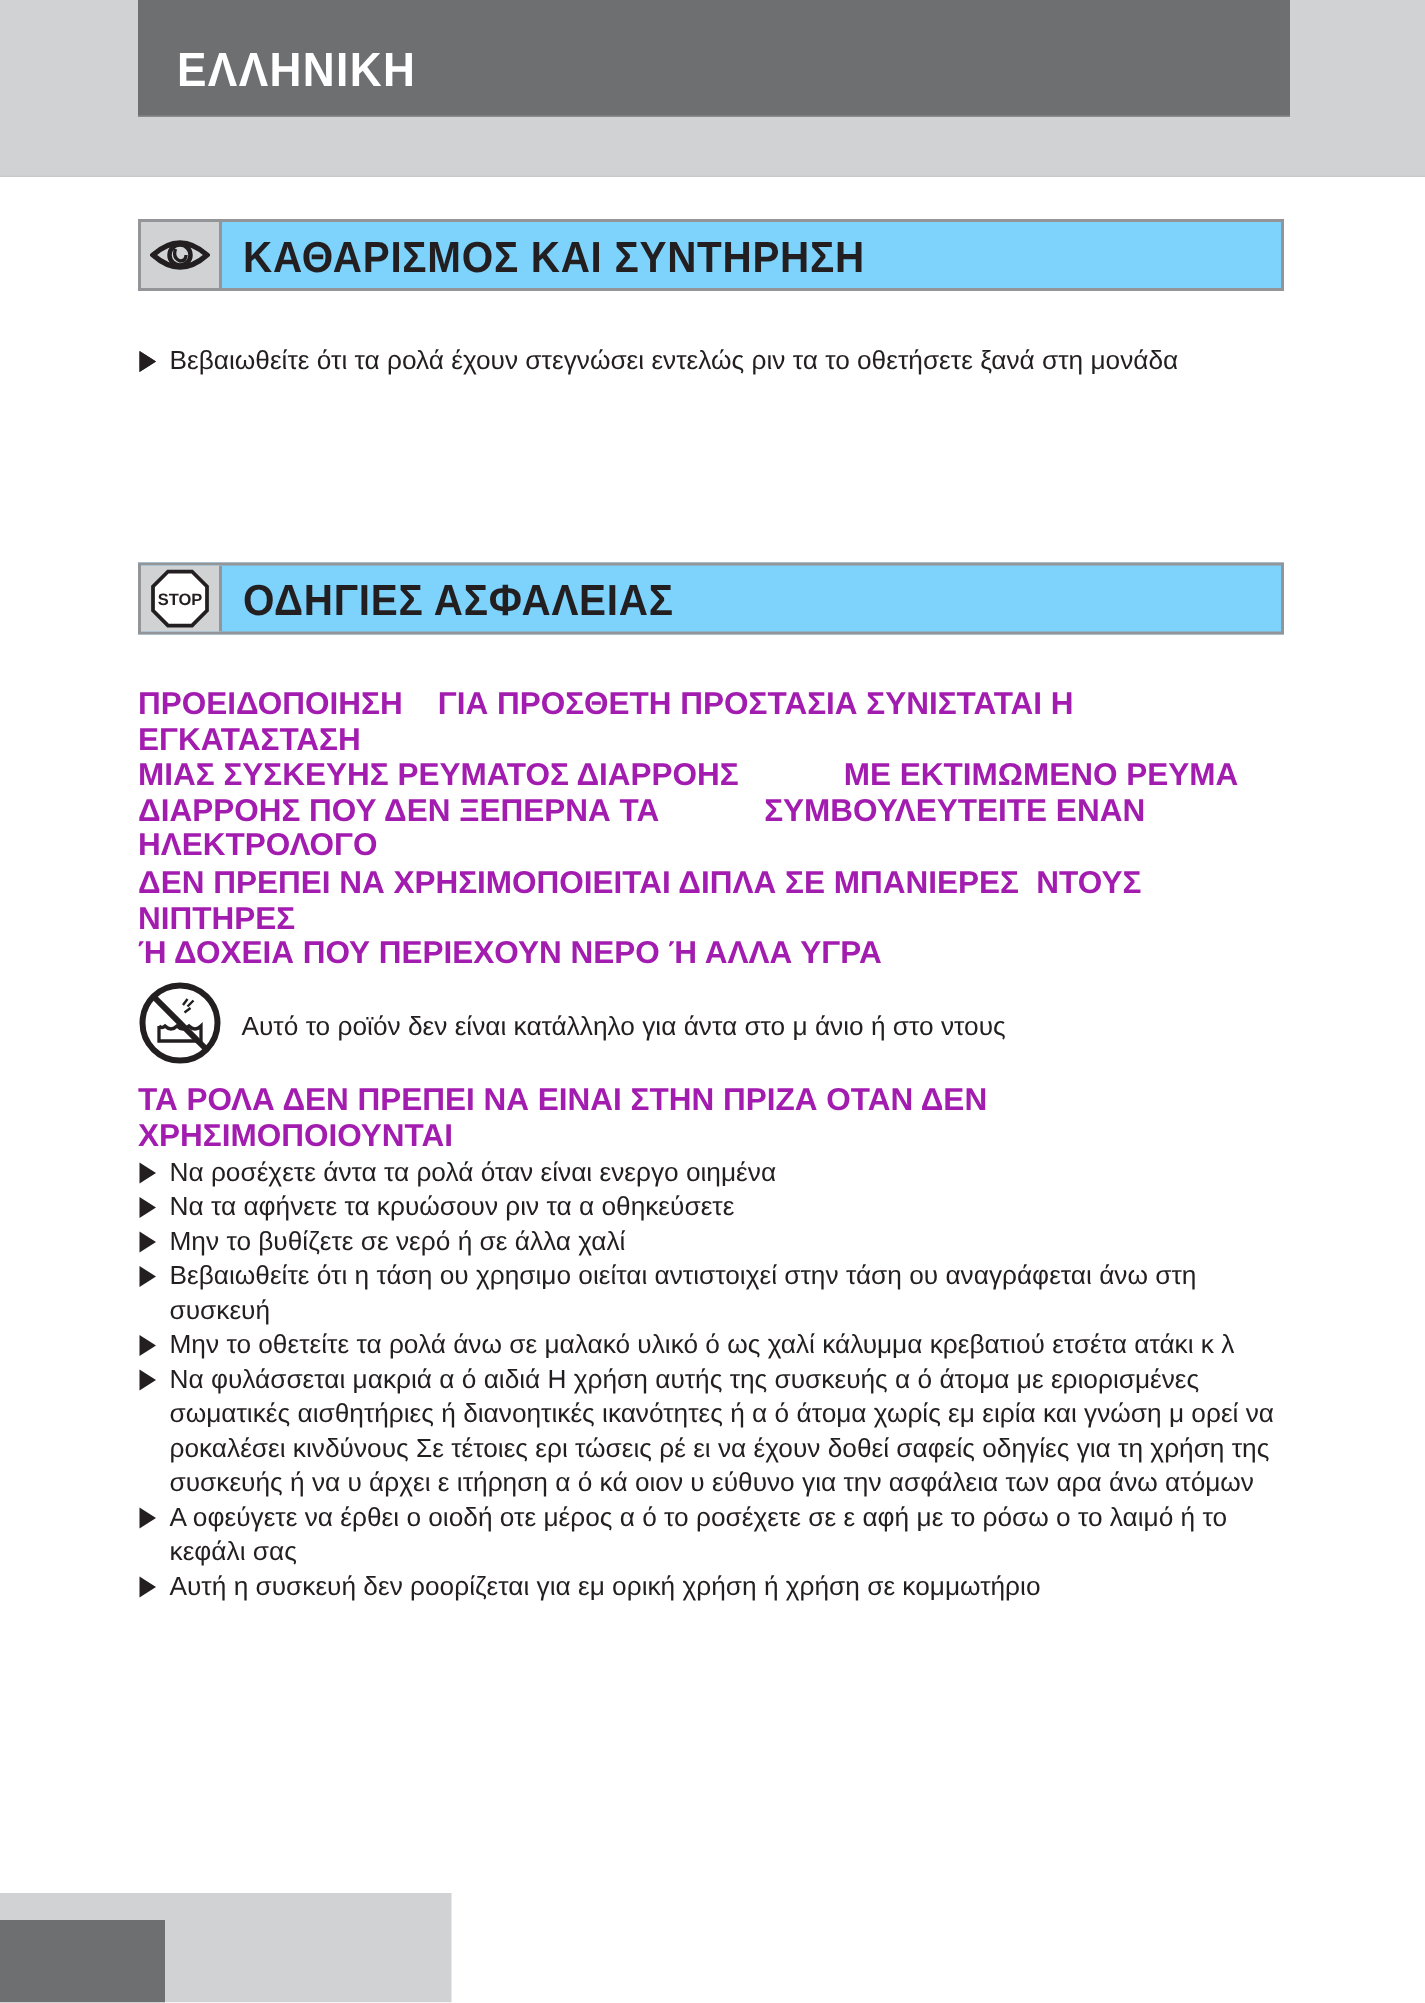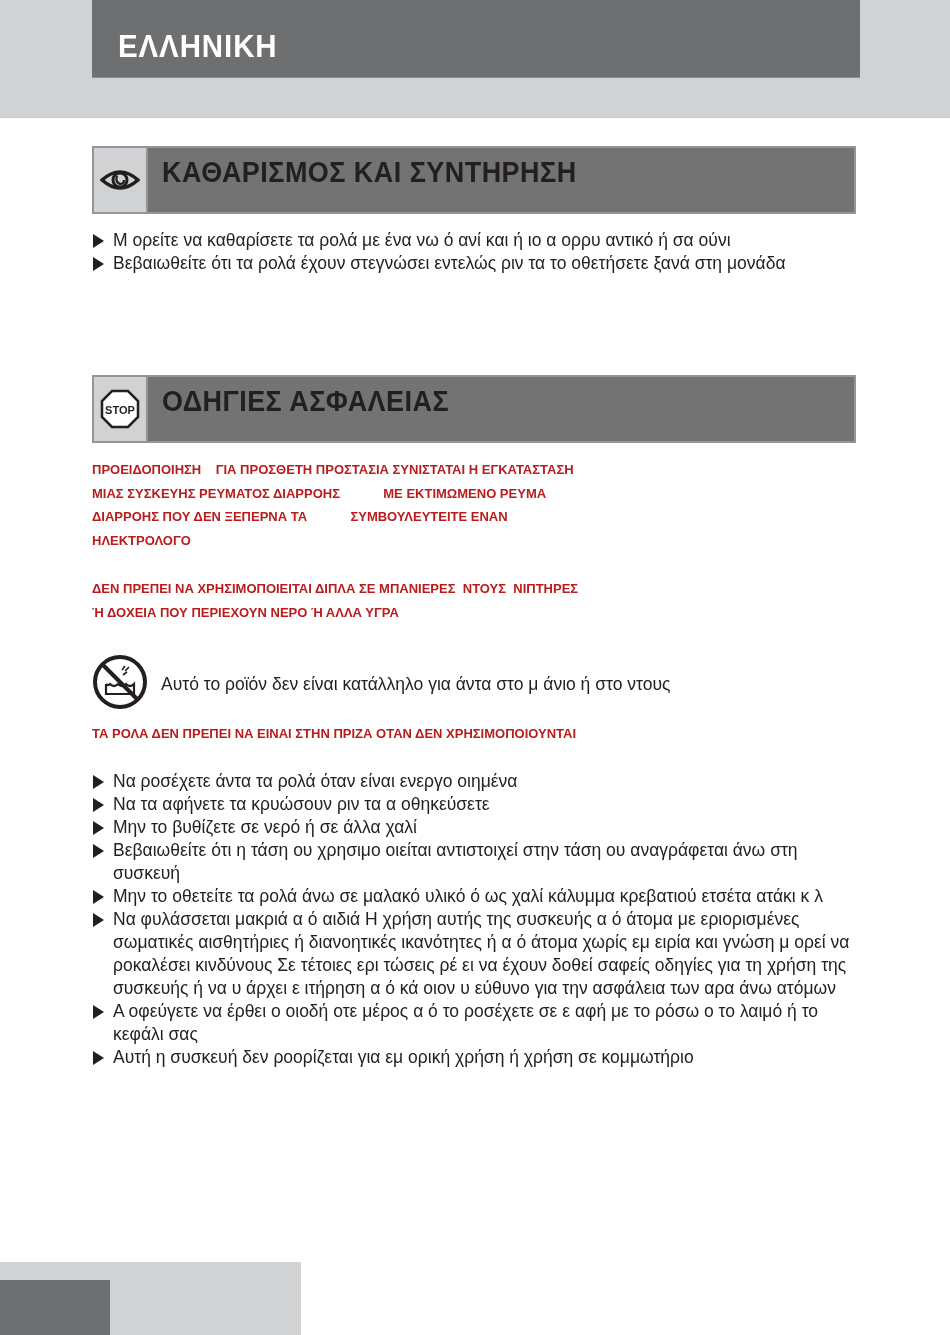--- a/index.html
+++ b/index.html
@@ -19,22 +19,22 @@
     background:#6e6f71;
     border-bottom:1px solid #8a8b8d;
   }
   .lang-title {
     position:absolute; left:118px; top:28px;
     color:#ffffff; font-size:32px; font-weight:bold; letter-spacing:1px;
     font-family:"Liberation Sans", sans-serif;
     transform:scaleX(0.92); transform-origin:left center;
   }
   .section-header {
-    position:absolute; left:92px; width:764px; height:68px;
-    border:2px solid #939598; background:#737373;
+    position:absolute; left:92px; width:764px; height:48px;
+    border:2px solid #939598; background:#7dd3fc;
     box-sizing:border-box;
   }
   .section-icon-box {
     position:absolute; left:0; top:0; width:54px; height:100%;
     background:#d1d2d4; border-right:2px solid #939598; box-sizing:border-box;
     display:flex; align-items:center; justify-content:center;
   }
   .section-title {
     position:absolute; left:68px; top:8px;
     font-size:29px; font-weight:bold; color:#231f20; letter-spacing:0.5px;
@@ -45,21 +45,21 @@
     position:relative; padding-left:21px; font-size:17.5px; line-height:23px;
     color:#231f20;
   }
   .bullet-icon {
     position:absolute; left:1px; top:5px; width:0; height:0;
     border-top:7px solid transparent; border-bottom:7px solid transparent;
     border-left:11px solid #231f20;
   }
   .warn {
     position:absolute; left:92px; width:760px;
-    font-size:13px; font-weight:bold; line-height:23.5px; color:#b91c1c;
+    font-size:21px; font-weight:bold; line-height:23.5px; color:#a21caf;
     white-space:pre-wrap;
   }
   .nobath-row { position:absolute; left:92px; top:654px; width:760px; height:56px; }
   .nobath-text {
     position:absolute; left:69px; top:20px; font-size:17.5px; color:#231f20; white-space:nowrap;
   }
   .footer-band {
     position:absolute; left:0; top:1262px; width:301px; height:73px; background:#d1d2d4;
   }
   .footer-tab {
@@ -79,21 +79,21 @@
     <svg width="40" height="26" viewBox="0 0 40 26">
       <path d="M2 13 Q20 -3 38 13 Q20 29 2 13 Z" fill="none" stroke="#231f20" stroke-width="3.5"></path>
       <circle cx="20" cy="13" r="7" fill="none" stroke="#231f20" stroke-width="3"></circle>
       <path d="M17 9 Q15 15 20 17 Q24 17 24 13" fill="none" stroke="#231f20" stroke-width="2.2"></path>
     </svg>
   </div>
   <div class="section-title">ΚΑΘΑΡΙΣΜΟΣ ΚΑΙ ΣΥΝΤΗΡΗΣΗ</div>
 </div>
 
 <ul class="bullets" style="top:229px;">
-  <li><span class="bullet-icon"></span><span>Μ  ορείτε να καθαρίσετε τα ρολά με ένα νω  ό   ανί και ή  ιο α  ορρυ  αντικό ή σα  ούνι</span></li>
+  <li><span class="bullet-icon"></span></li>
   <li><span class="bullet-icon"></span><span>Βεβαιωθείτε ότι τα ρολά έχουν στεγνώσει εντελώς   ριν τα το  οθετήσετε ξανά στη μονάδα</span></li>
 </ul>
 
 <div class="section-header" style="top:375px;">
   <div class="section-icon-box">
     <svg width="40" height="40" viewBox="0 0 40 40">
       <polygon points="12,2 28,2 38,12 38,28 28,38 12,38 2,28 2,12" fill="#ffffff" stroke="#231f20" stroke-width="2.5"></polygon>
       <text x="20" y="24.5" text-anchor="middle" font-family="Liberation Sans, sans-serif" font-weight="bold" font-size="11" fill="#231f20">STOP</text>
     </svg>
   </div>

